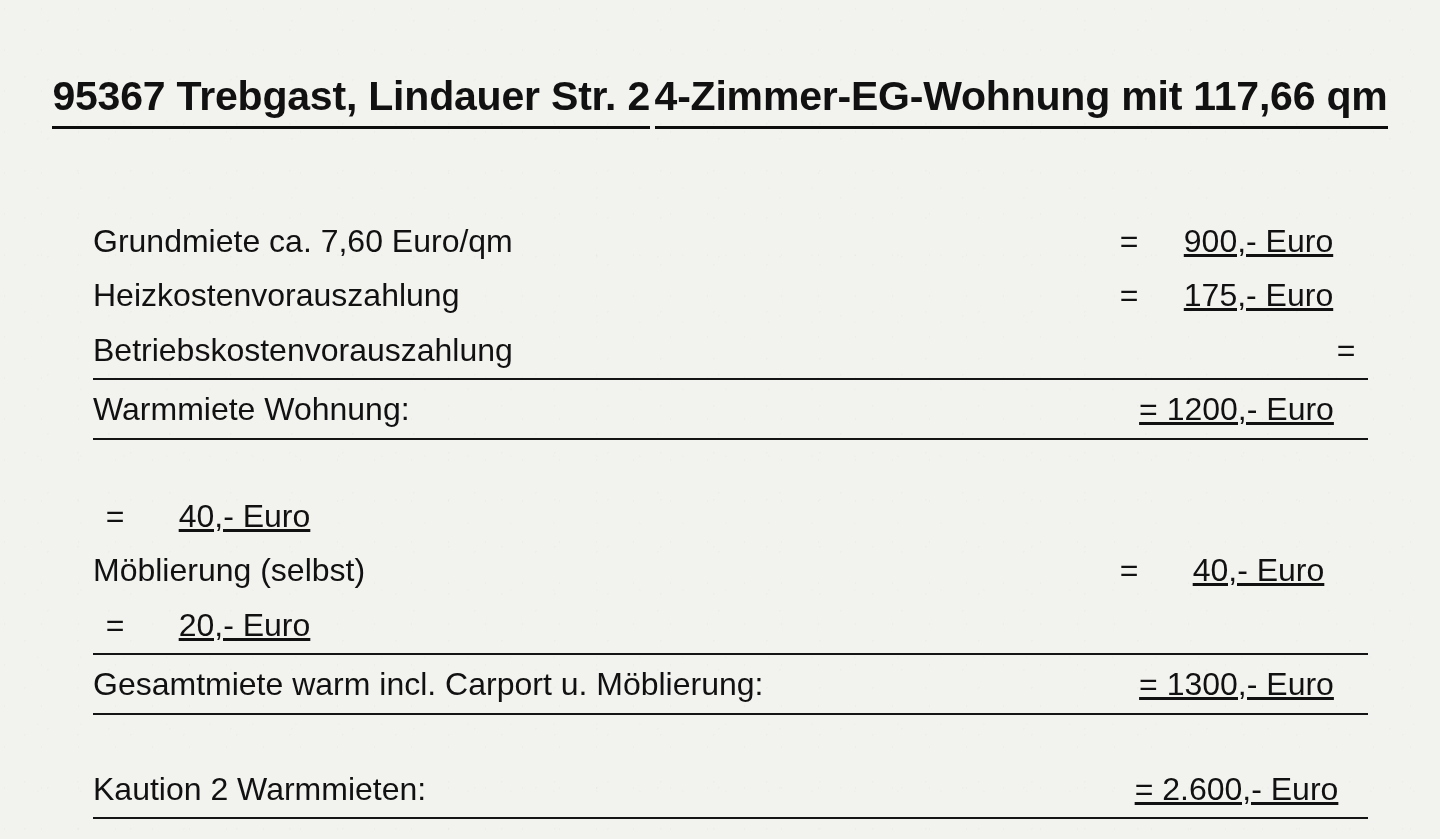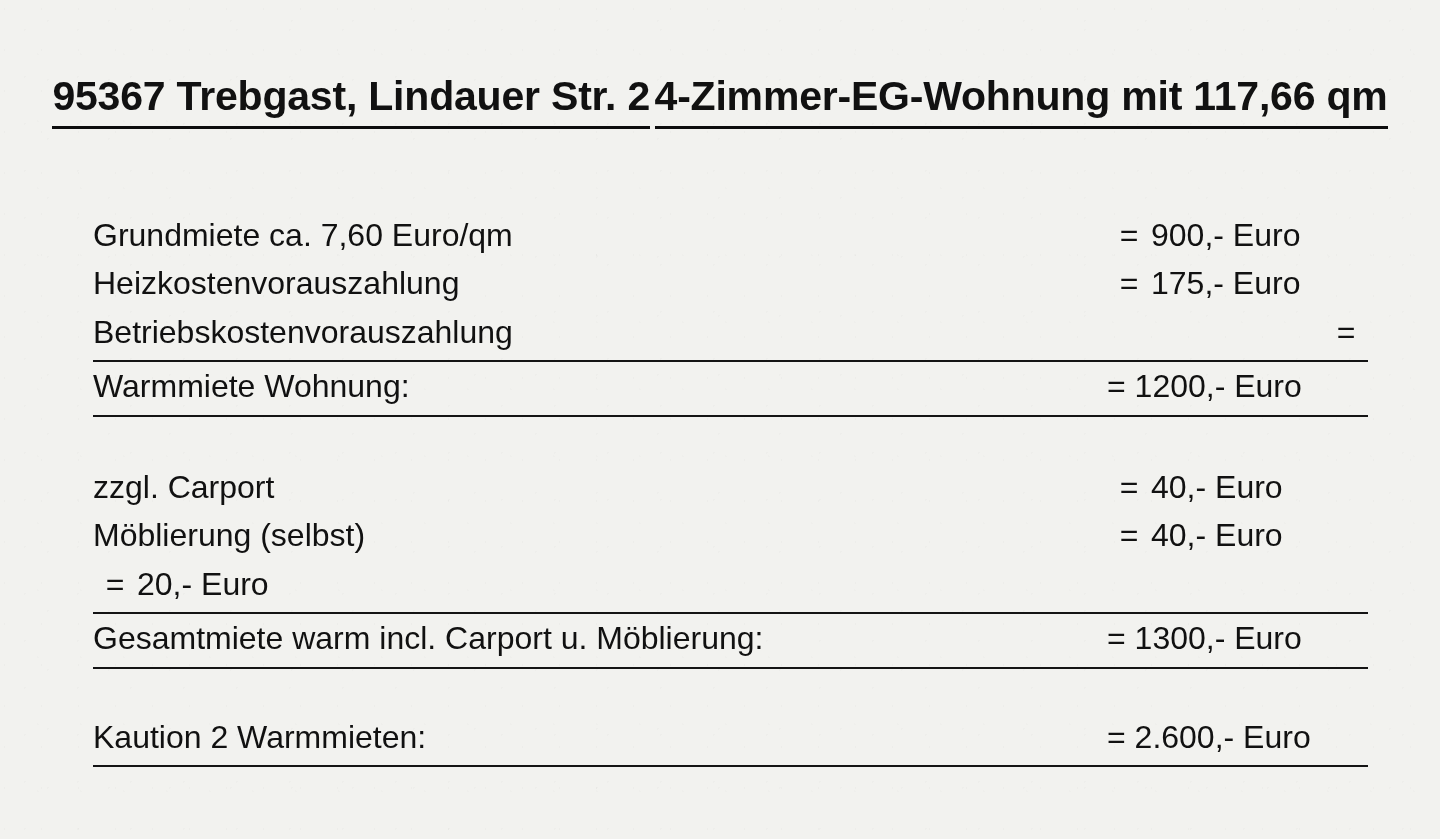--- a/index.html
+++ b/index.html
@@ -57,34 +57,36 @@
     left: 93px;
     right: 72px;
     top: 212px;
   }
   .row {
     display: flex;
     align-items: baseline;
     font-size: 32px;
     line-height: 1.42;
     padding: 1px 0 2px 0;
+    margin-top: 6px;
   }
   .row .label {
     flex: 1 1 auto;
     white-space: nowrap;
   }
   .row .eq {
     flex: 0 0 44px;
     text-align: center;
   }
   .row .amount {
     flex: 0 0 215px;
-    text-align: left;
+    text-align: center;
     padding-right: 2px;
     white-space: nowrap;
+    text-decoration: underline;
   }
   .row.total {
   }
   .rule {
     height: 0;
     border-top: 2px solid #141414;
     margin: 3px 0 1px 0;
   }
   .gap-md { height: 46px; }
   .gap-lg { height: 44px; }
@@ -122,21 +124,20 @@
         <span class="label">Warmmiete Wohnung:</span>
         <span class="amount" style="flex:0 0 259px">= 1200,- Euro</span>
       </div>
       <div class="rule"></div>
     </div>
 
     <div class="gap-md"></div>
 
     <div>
       <div class="row">
-        <span class="label">zzgl. Carport</span>
         <span class="eq">=</span>
         <span class="amount">40,- Euro</span>
       </div>
       <div class="row">
         <span class="label">Möblierung (selbst)</span>
         <span class="eq">=</span>
         <span class="amount">40,- Euro</span>
       </div>
       <div class="row">
         <span class="eq">=</span>

